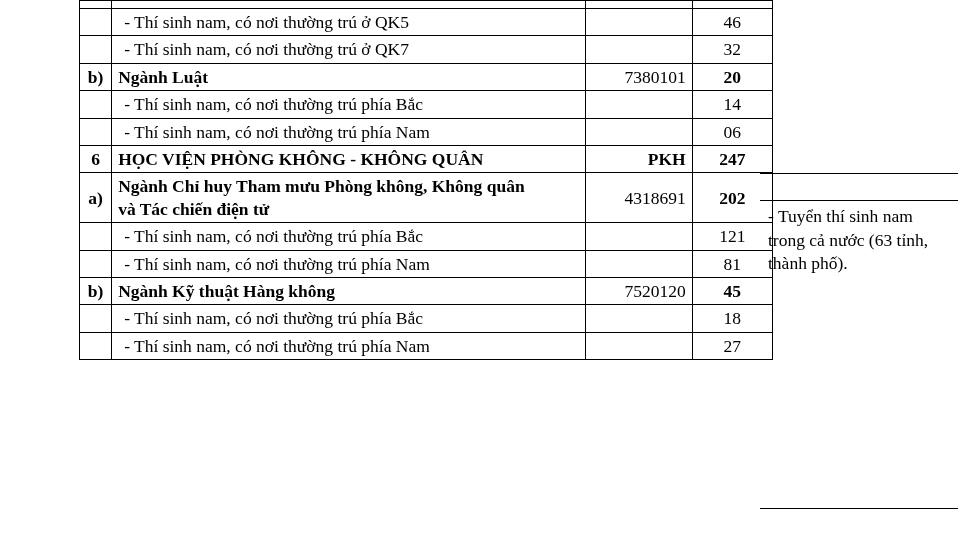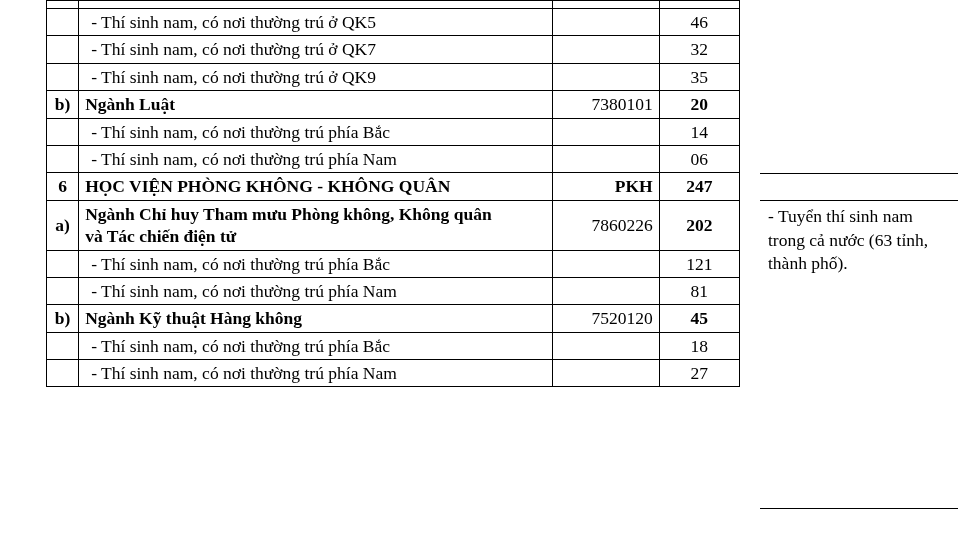--- a/index.html
+++ b/index.html
@@ -11,20 +11,21 @@
     width: 958px;
     height: 533px;
     overflow: hidden;
     font-family: "Liberation Serif", serif;
     color: #000000;
   }
   .page {
     position: relative;
     width: 784px;
     height: 533px;
+    padding-left: 33px;
   }
   table.doc-table {
     border-collapse: collapse;
     table-layout: fixed;
     margin-left: 46px;
     margin-top: 0;
     width: 694px;
   }
   table.doc-table td {
     border: 1px solid #000000;
@@ -93,26 +94,20 @@
         <td class="quota">46</td>
       </tr>
 
       <tr class="sub-row">
         <td class="idx"></td>
         <td class="name">- Thí sinh nam, có nơi thường trú ở QK7</td>
         <td class="code"></td>
         <td class="quota">32</td>
       </tr>
 
-      <tr class="sub-row">
-        <td class="idx"></td>
-        <td class="name">- Thí sinh nam, có nơi thường trú ở QK9</td>
-        <td class="code"></td>
-        <td class="quota">35</td>
-      </tr>
 
       <tr>
         <td class="idx">b)</td>
         <td class="name bold">Ngành Luật</td>
         <td class="code">7380101</td>
         <td class="quota bold">20</td>
       </tr>
 
       <tr class="sub-row">
         <td class="idx"></td>
@@ -136,21 +131,21 @@
       </tr>
 
 
 
       <tr>
         <td class="idx">a)</td>
         <td class="name bold multi-line">
           <div>Ngành Chỉ huy Tham mưu Phòng không, Không quân</div>
           <div>và Tác chiến điện tử</div>
         </td>
-        <td class="code">7860226</td>
+        <td class="code">4318691</td>
         <td class="quota bold">202</td>
       </tr>
 
       <tr class="sub-row">
         <td class="idx"></td>
         <td class="name">- Thí sinh nam, có nơi thường trú phía Bắc</td>
         <td class="code"></td>
         <td class="quota">121</td>
       </tr>
 

